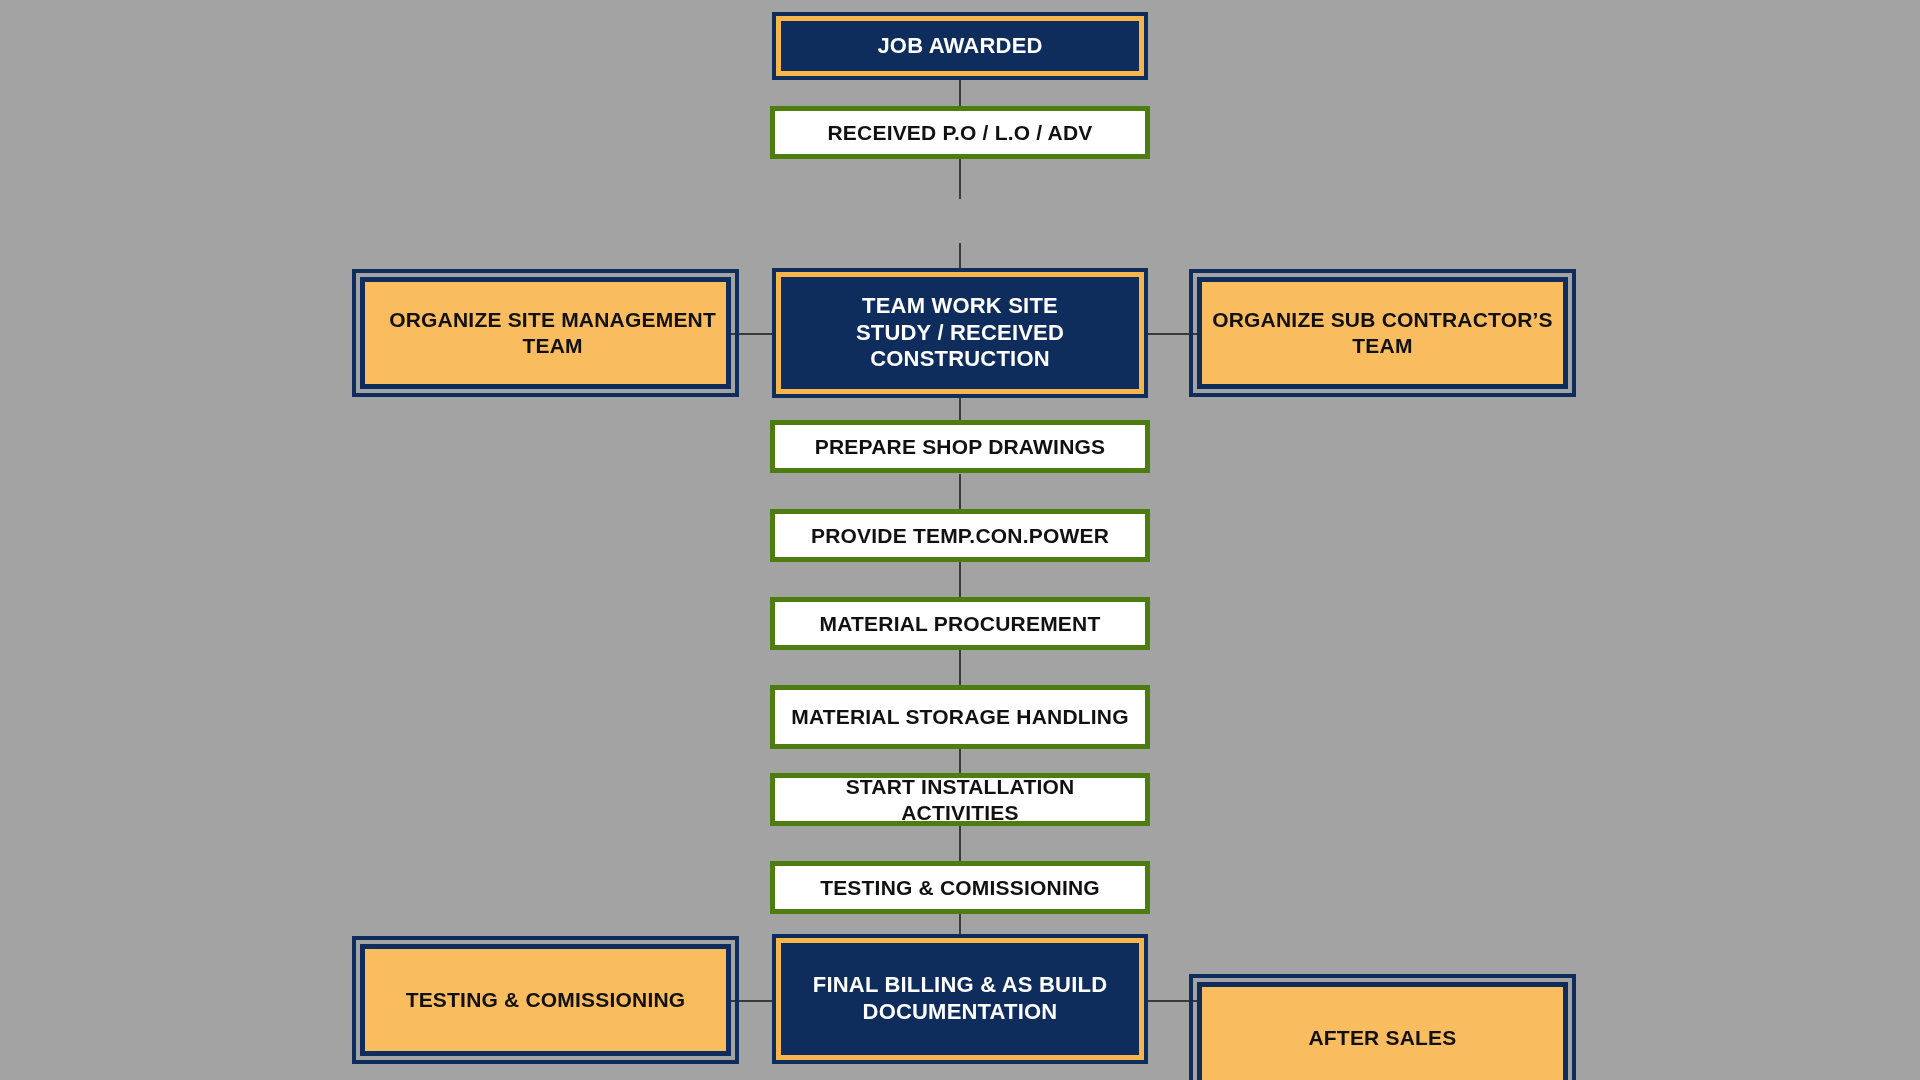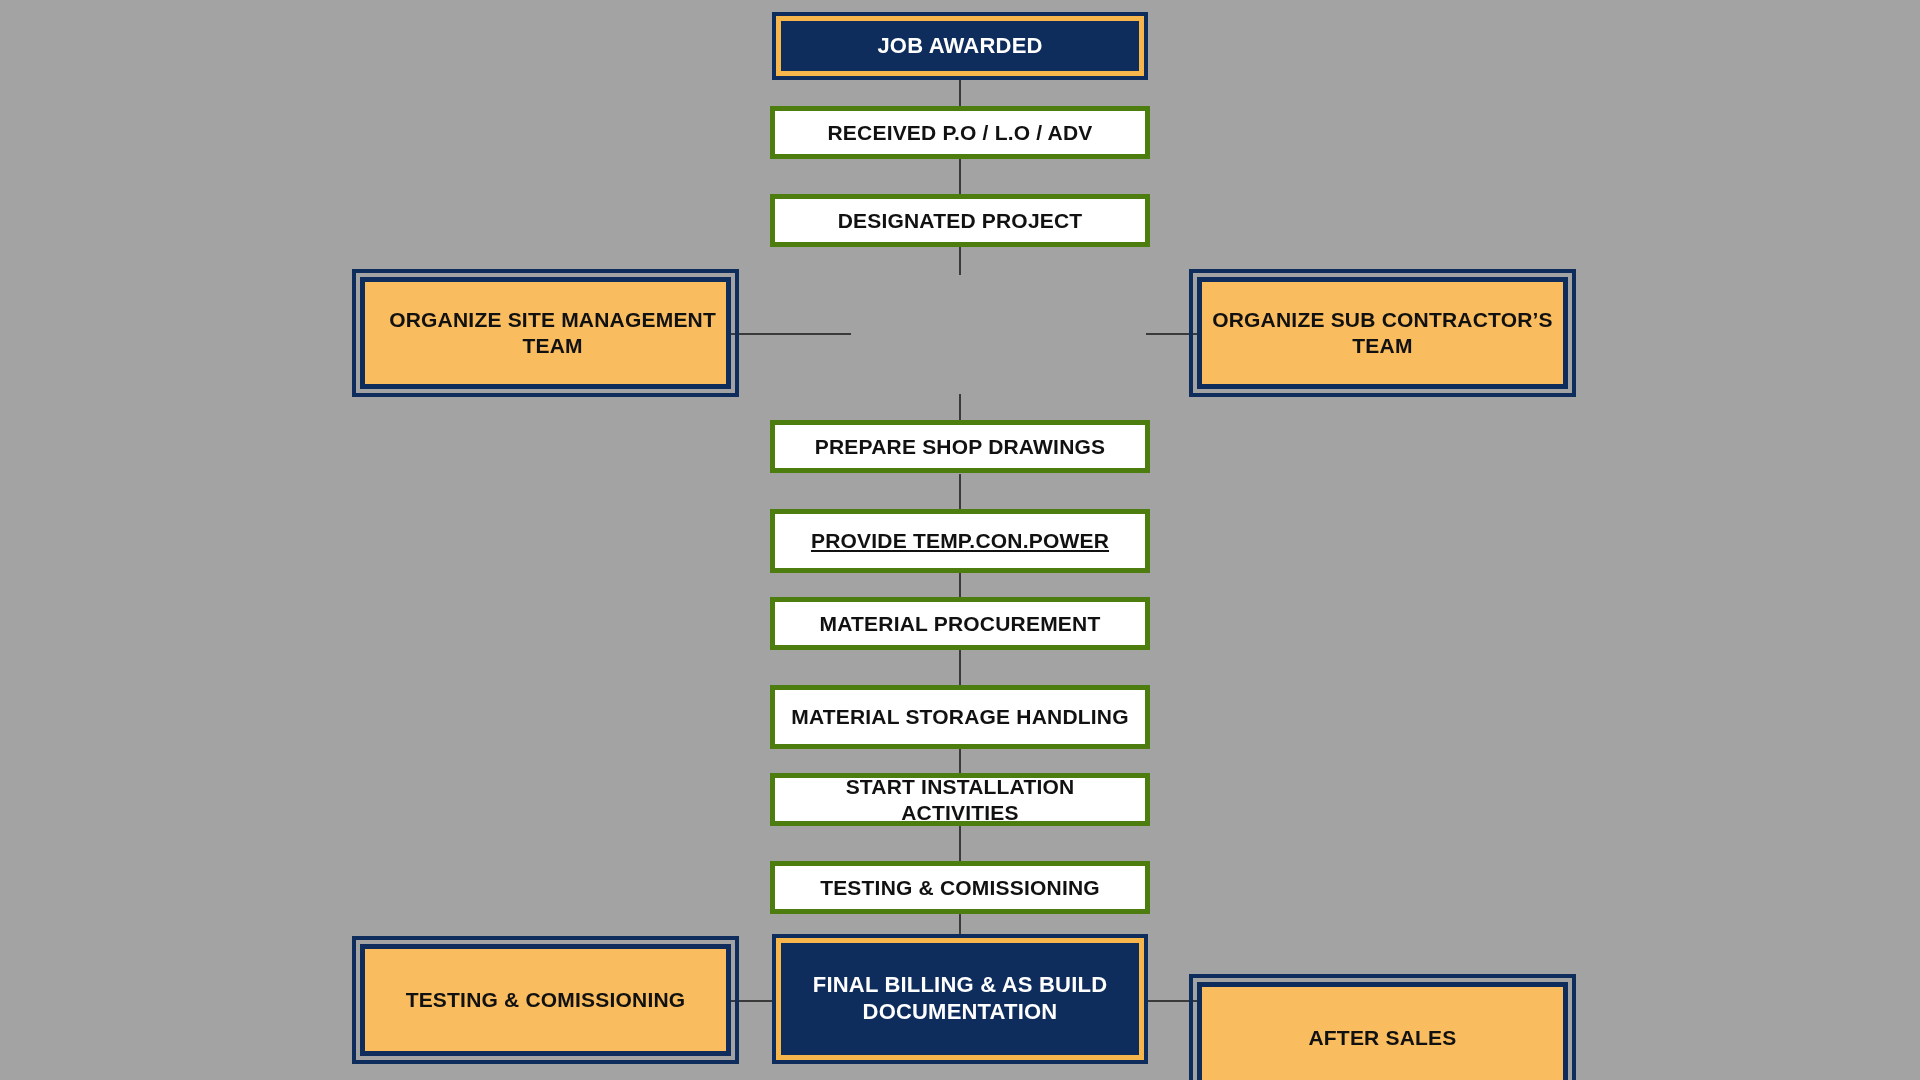--- a/index.html
+++ b/index.html
@@ -100,30 +100,32 @@
   <div class="conn-h" style="left:1146px; top:1000px; width:120px;"></div>
 
   <div class="node navy" style="left:776px; top:16px; width:368px; height:60px;">
     <span class="label">JOB AWARDED</span>
   </div>
 
   <div class="node white" style="left:770px; top:106px; width:380px; height:53px;">
     <span class="label">RECEIVED P.O / L.O / ADV</span>
   </div>
 
-  <div class="node white" style="left:770px; top:194px; width:380px; height:53px;">
-    <span class="label">DESIGNATED PROJECT</span>
+
+  <div class="node navy" style="left:776px; top:272px; width:368px; height:122px;">
+    <span class="label">TEAM WORK SITE
+STUDY / RECEIVED
+CONSTRUCTION</span>
   </div>
-
 
   <div class="node white" style="left:770px; top:420px; width:380px; height:53px;">
     <span class="label">PREPARE SHOP DRAWINGS</span>
   </div>
 
-  <div class="node white" style="left:770px; top:509px; width:380px; height:64px;text-decoration:underline;">
+  <div class="node white" style="left:770px; top:509px; width:380px; height:53px;">
     <span class="label">PROVIDE TEMP.CON.POWER</span>
   </div>
 
   <div class="node white" style="left:770px; top:597px; width:380px; height:53px;">
     <span class="label">MATERIAL PROCUREMENT</span>
   </div>
 
   <div class="node white" style="left:770px; top:685px; width:380px; height:64px;">
     <span class="label">MATERIAL STORAGE HANDLING</span>
   </div>

